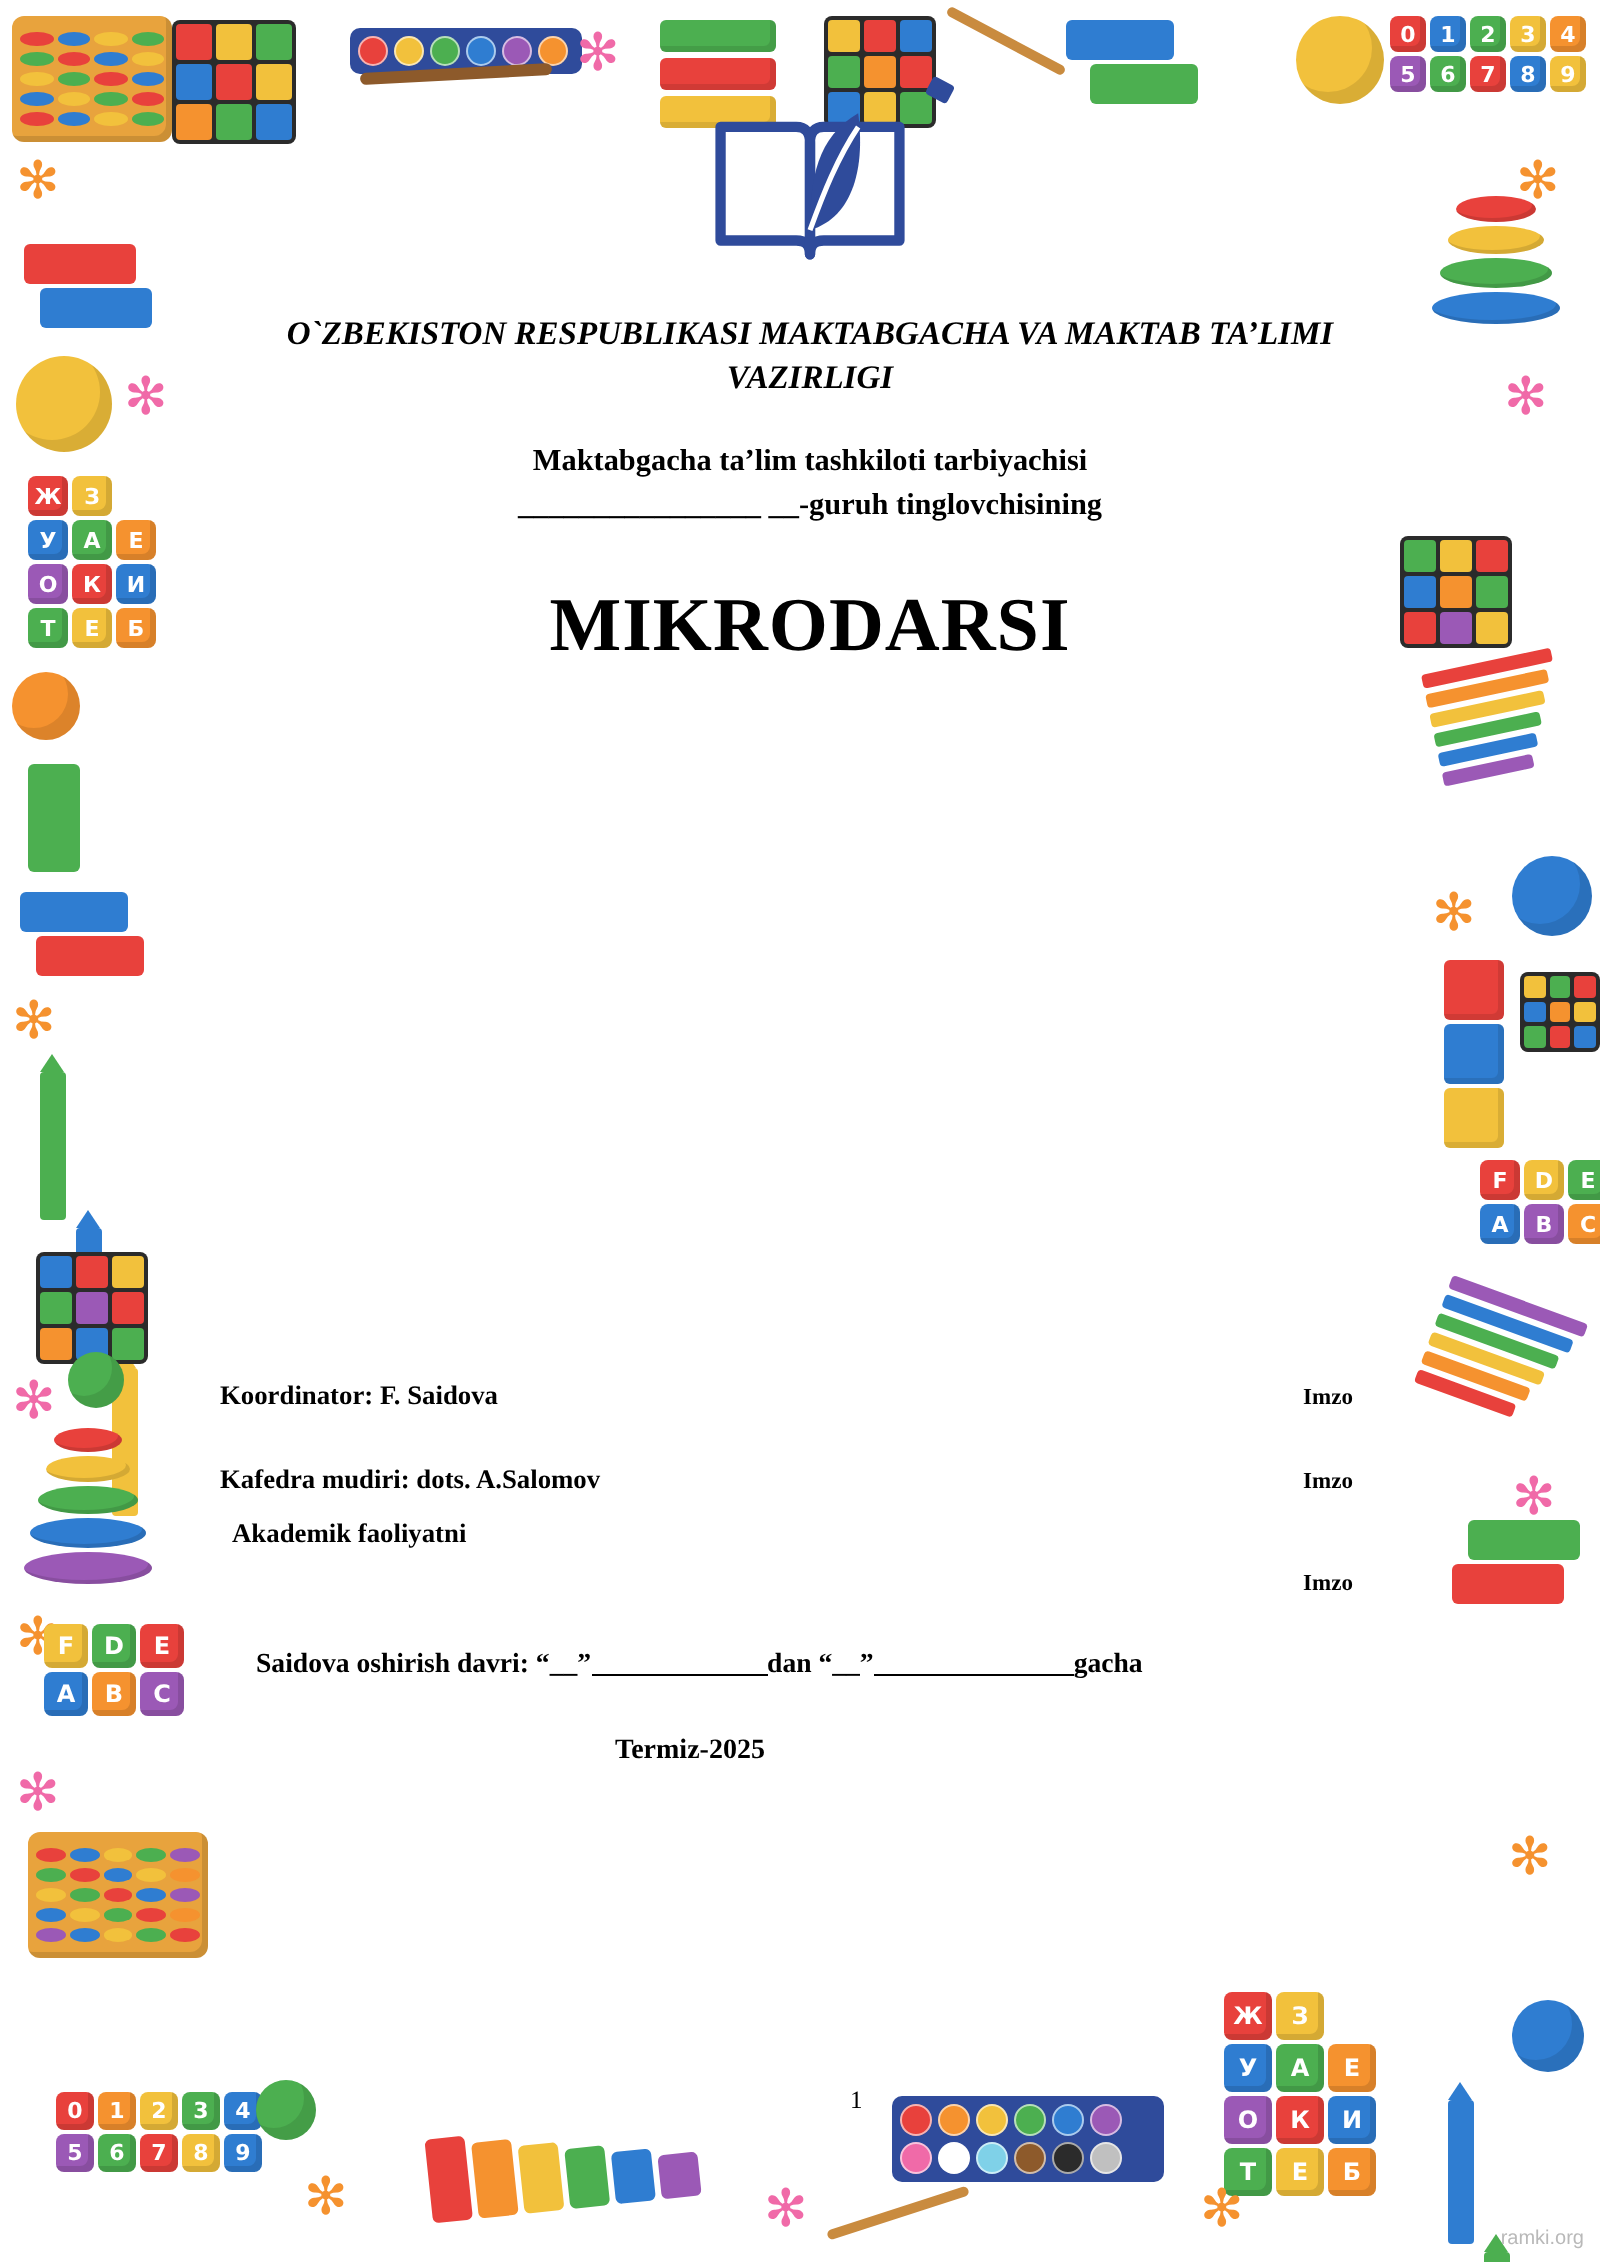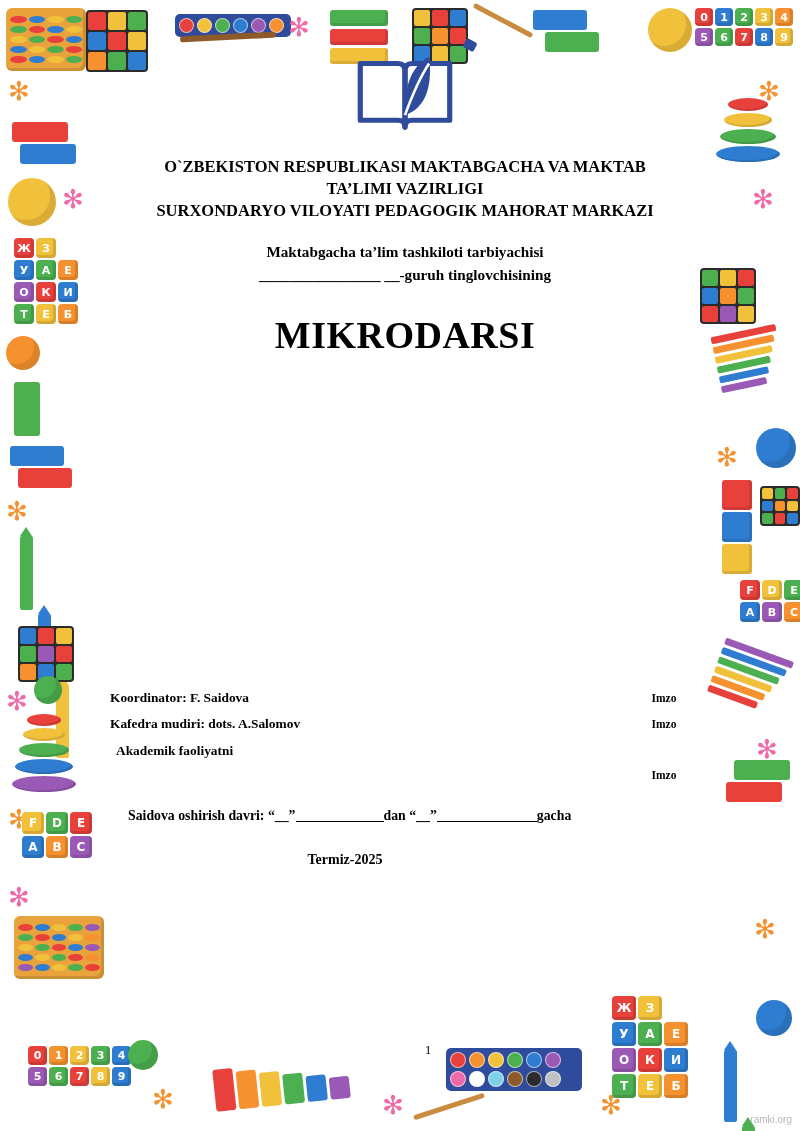--- a/index.html
+++ b/index.html
@@ -151,21 +151,21 @@
     height: 86px;
     margin: 0 auto 22px;
     display: block;
   }
   .org-title {
     font-size: 16.5px;
     font-weight: bold;
     line-height: 1.32;
     margin: 0 0 20px 0;
   }
-  .org-title .l1 { display: block; padding: 0 30px; }
+  .org-title .l1 { display: block; padding: 0 30px; font-style: italic; }
   .org-title .l2 { display: block; }
   .dept {
     font-size: 17px;
     font-weight: bold;
     line-height: 1.36;
     margin: 0 0 22px 0;
     padding: 0 30px;
   }
   .role {
     font-size: 15.2px;
@@ -214,21 +214,21 @@
   }
   .sig-rule {
     border-bottom: 1.4px solid #000;
     height: 11px;
   }
   .sig-imzo {
     font-size: 11.5px;
     font-weight: bold;
     margin-top: 2px;
   }
-  .sig-row.r1 { margin-bottom: 10px; }
+  .sig-row.r1 { margin-bottom: 26px; }
   .sig-row.r2 { margin-bottom: 10px; }
   .acad {
     position: relative;
     line-height: 1.35;
   }
   .acad .ln1 { display: block; padding-left: 6px; }
   .acad .ln2 {
     display: block;
     padding-left: 2px;
   }
@@ -646,21 +646,20 @@
 
     <svg class="logo" viewBox="0 0 120 100">
       <path d="M8 18 H52 Q60 18 60 27 V92 Q60 84 52 84 H8 Z" fill="none" stroke="#2f4b9b" stroke-width="6" stroke-linejoin="round"></path>
       <path d="M112 18 H68 Q60 18 60 27 V92 Q60 84 68 84 H112 Z" fill="none" stroke="#2f4b9b" stroke-width="6" stroke-linejoin="round"></path>
       <path d="M60 78 C60 48 64 24 88 10 C92 40 86 70 60 78 Z" fill="#2f4b9b"></path>
       <path d="M60 78 C68 56 76 36 88 18" stroke="#ffffff" stroke-width="3" fill="none"></path>
     </svg>
 
     <div class="org-title">
       <span class="l1">O`ZBEKISTON RESPUBLIKASI MAKTABGACHA VA MAKTAB TA’LIMI VAZIRLIGI</span>
-      <span class="l2">SURXONDARYO VILOYATI PEDAGOGIK MAHORAT MARKAZI</span>
     </div>
 
 
     <div class="role">
       <span>Maktabgacha ta’lim tashkiloti tarbiyachisi</span>
       <span class="line2">________________ __-guruh tinglovchisining</span>
     </div>
 
 
     <div class="mikro">MIKRODARSI</div>

